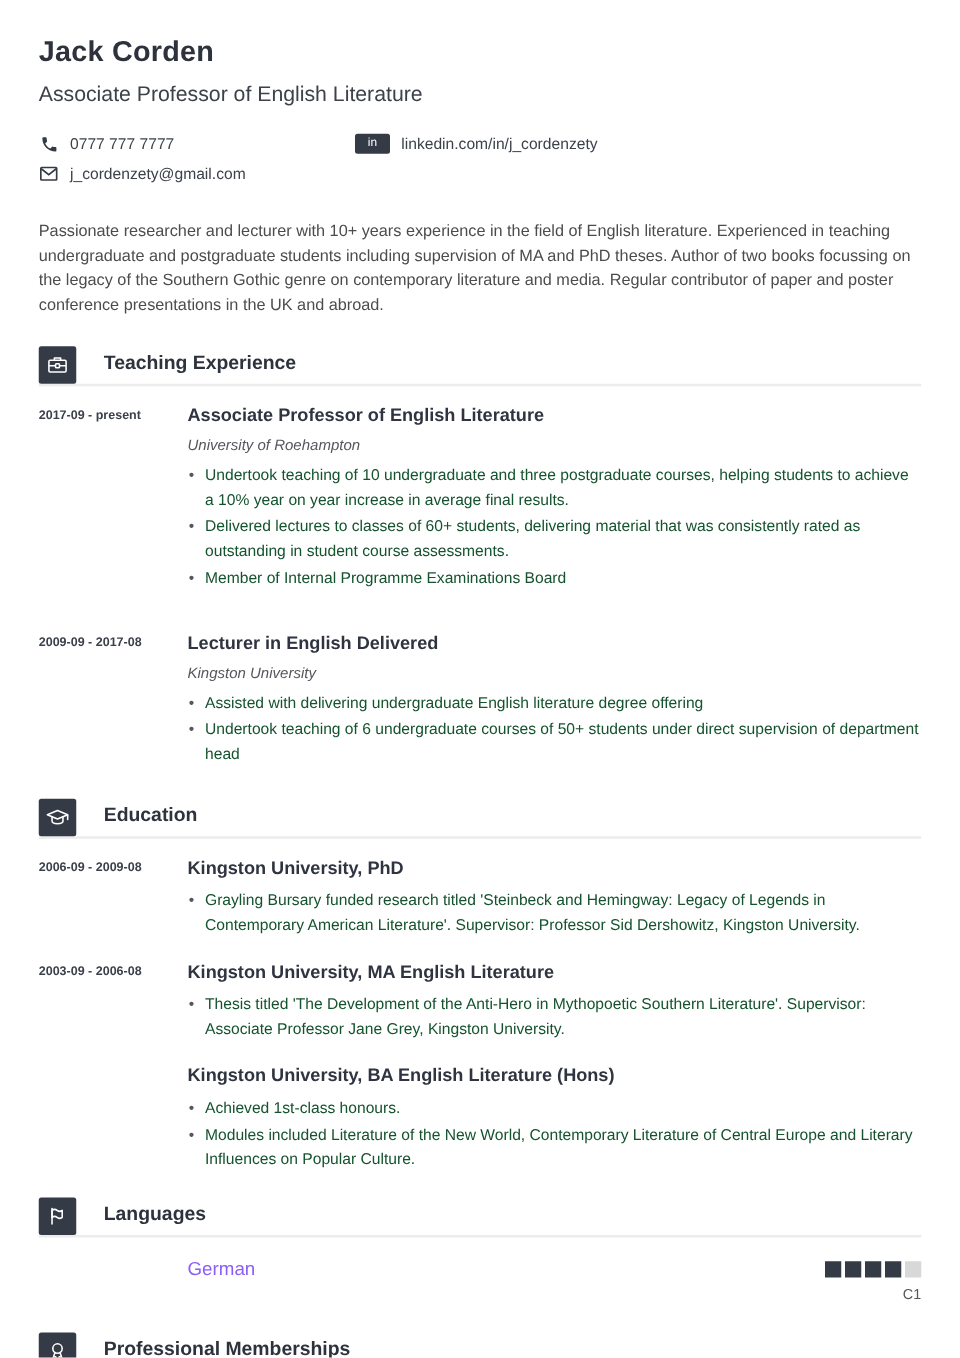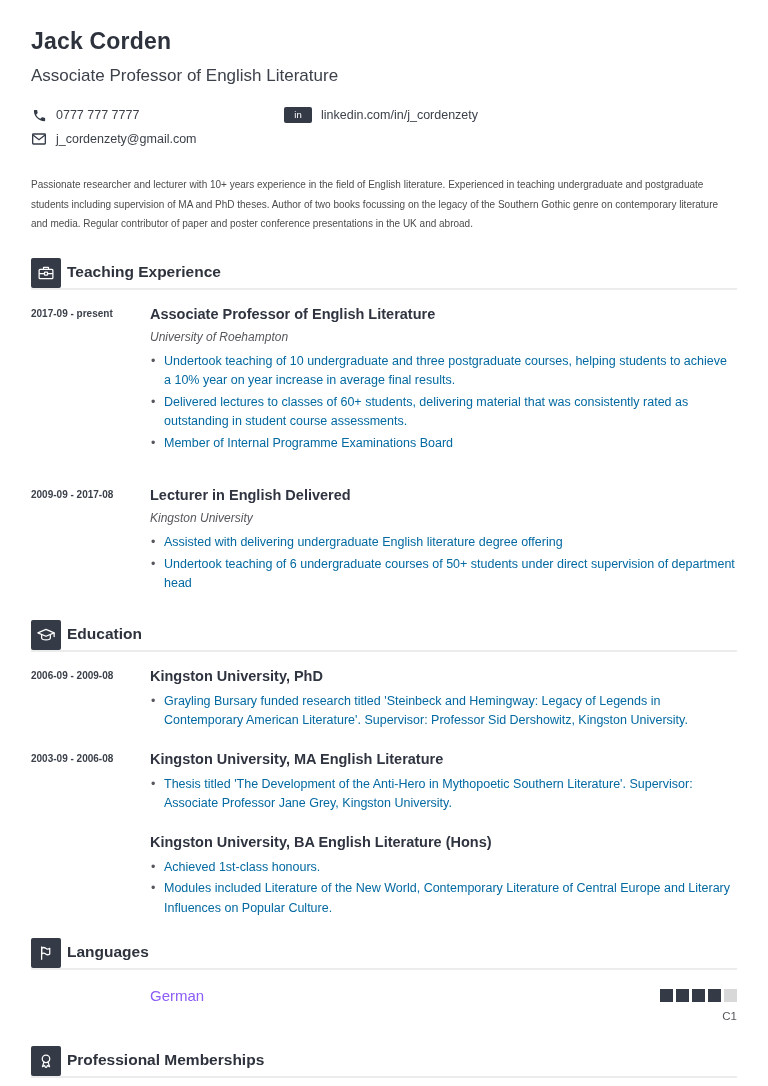--- a/index.html
+++ b/index.html
@@ -23,38 +23,38 @@
   .name{font-size:23px;font-weight:bold;color:var(--text_dark);letter-spacing:.2px;}
   .job-title{font-size:17px;color:var(--text_mid);margin-top:11px;}
   .contact{margin-top:17px;display:grid;grid-template-columns:253px 1fr;grid-auto-rows:24px;align-items:center;}
   .contact-item{display:flex;align-items:center;gap:9px;font-size:12.5px;color:var(--text_mid);}
   .cicon{width:16px;height:16px;flex:0 0 16px;display:flex;align-items:center;justify-content:center;}
   .cicon svg{display:block;}
   .li-badge{width:28px;height:16px;background:var(--accent);border-radius:2px;color:#fff;
     font-size:9.5px;font-weight:normal;display:flex;align-items:center;justify-content:center;line-height:1;}
 
   
-  .summary{margin-top:24px;font-size:10px;line-height:19.5px;color:#4c4c4c;}
-
-  
-  .section-header{display:flex;align-items:flex-end;gap:6px;border-bottom:2px solid var(--divider);}
+  .summary{margin-top:24px;font-size:13px;line-height:19.5px;color:#4c4c4c;}
+
+  
+  .section-header{display:flex;align-items:flex-end;gap:22px;border-bottom:2px solid var(--divider);}
   .icon-sq{width:30px;height:30px;background:var(--accent);border-radius:2px;
     display:flex;align-items:center;justify-content:center;flex:0 0 30px;}
   .icon-sq svg{display:block;}
   .section-title{font-size:15.5px;font-weight:bold;color:var(--text_dark);padding-bottom:7px;}
 
   
   .entries{padding-top:16px;}
   .entry{display:grid;grid-template-columns:119px 1fr;margin-bottom:32px;}
   .entry:last-child{margin-bottom:24px;}
   .entry-date{font-size:10px;font-weight:bold;color:#3b404a;padding-top:2px;}
   .entry-role{font-size:14.5px;font-weight:bold;color:#2f3440;}
   .entry-org{font-size:12px;font-style:italic;color:#55575c;margin-top:8px;}
   ul.bullets{list-style:none;margin-top:8px;}
-  ul.bullets li{position:relative;padding-left:14px;font-size:12.5px;line-height:19.5px;color:#0369a1;margin-bottom:2px;}
+  ul.bullets li{position:relative;padding-left:14px;font-size:12.5px;line-height:19.5px;color:#14532d;margin-bottom:2px;}
   ul.bullets li::before{content:"\2022";position:absolute;left:1px;color:#55575c;}
   .edu .entry{margin-bottom:18px;}
 
   
   .lang-rows{padding-top:17px;padding-bottom:4px;}
   .lang-row{display:grid;grid-template-columns:119px 1fr auto;align-items:center;}
   .lang-name{font-size:15px;color:#8b5cf6;}
   .rating{display:flex;gap:3px;}
   .rt-sq{width:13px;height:13px;background:var(--rating_empty);display:inline-block;}
   .rt-sq.filled{background:var(--accent);}

